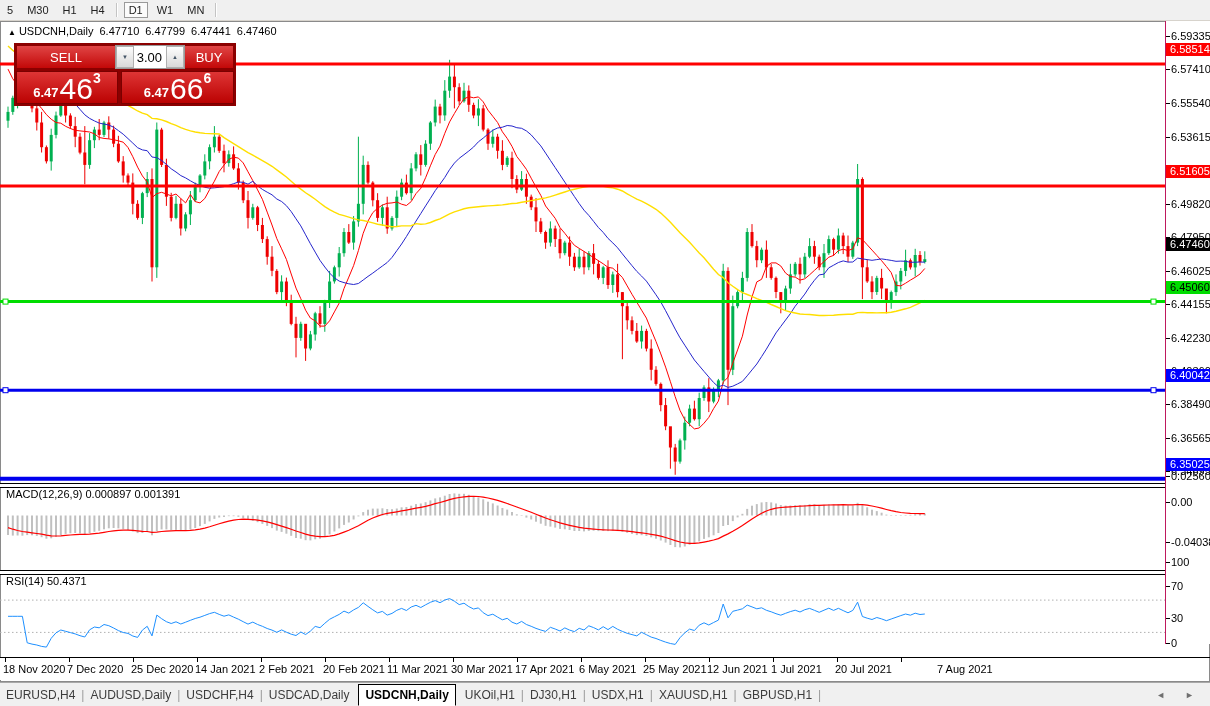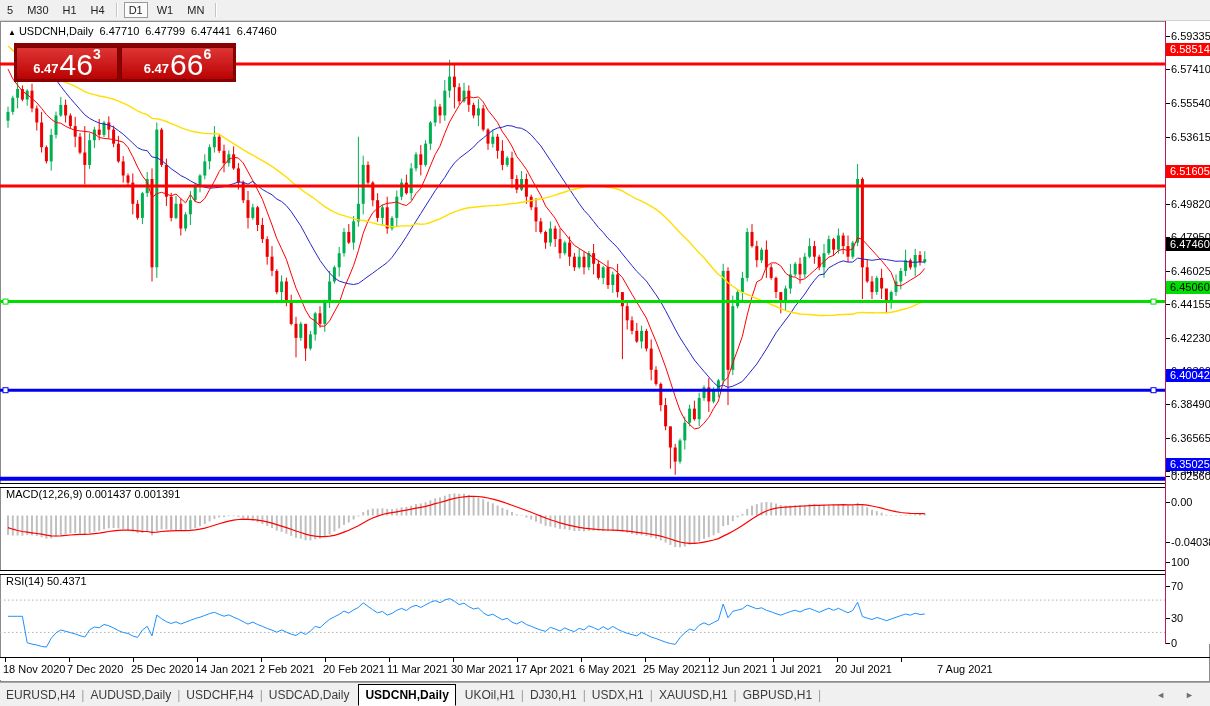--- a/index.html
+++ b/index.html
@@ -473,20 +473,33 @@
     <rect x="1151" y="269.1" width="5" height="5" fill="#fff" stroke="#00dd00"></rect>
     <line x1="0" x2="1165" y1="360.2" y2="360.2" stroke="#0000ee" stroke-width="3"></line>
     <rect x="3" y="357.7" width="5" height="5" fill="#fff" stroke="#0000ee"></rect>
     <rect x="1151" y="357.7" width="5" height="5" fill="#fff" stroke="#0000ee"></rect>
     <line x1="0" x2="1165" y1="448.8" y2="448.8" stroke="#0000ee" stroke-width="4"></line>
   </svg>
 
 <div id="title" class="abs"><span class="tri">▲</span><b>USDCNH,Daily</b><b>6.47710</b><b>6.47799</b><b>6.47441</b><b>6.47460</b></div>
 
 <div id="trade-panel" class="abs">
+  <div class="tp-row1">
+    <div class="tp-btn tp-sell">SELL</div>
+    <div class="tp-spin">
+      <div class="tp-spin-btn">
+          <span>▼</span>
+        </div>
+      <div class="tp-vol">3.00</div>
+      <div class="tp-spin-btn">
+          <span>▲</span>
+        </div>
+    </div>
+    <div class="tp-btn tp-buy">BUY</div>
+  </div>
   <div class="tp-row2">
     <div class="tp-price tp-bid">
       <span class="tp-small">6.47</span>
         <span class="tp-big">46</span>
         <span class="tp-sup">3</span>
     </div>
     <div class="tp-price tp-ask">
       <span class="tp-small">6.47</span>
         <span class="tp-big">66</span>
         <span class="tp-sup">6</span>
@@ -687,21 +700,21 @@
     <rect x="895.0" y="29.5" width="2" height="0.5" fill="#c0c0c0"></rect>
     <rect x="899.8" y="29.5" width="2" height="0.5" fill="#c0c0c0"></rect>
     <rect x="904.6" y="29.0" width="2" height="0.5" fill="#c0c0c0"></rect>
     <rect x="909.4" y="28.8" width="2" height="0.7" fill="#c0c0c0"></rect>
     <rect x="914.2" y="28.1" width="2" height="1.4" fill="#c0c0c0"></rect>
     <rect x="919.0" y="27.9" width="2" height="1.6" fill="#c0c0c0"></rect>
     <rect x="923.8" y="27.6" width="2" height="1.9" fill="#c0c0c0"></rect>
     <polyline points="8.0,41.6 12.8,43.2 17.6,44.5 22.4,45.5 27.2,46.2 32.0,46.9 36.8,47.5 41.6,48.2 46.4,49.1 51.2,49.8 56.0,50.0 60.8,49.8 65.6,49.4 70.4,49.0 75.2,48.6 80.0,48.4 84.8,48.3 89.6,48.1 94.4,47.6 99.2,47.1 104.0,46.3 108.8,45.5 113.6,44.8 118.4,44.3 123.2,44.1 128.0,44.1 132.8,44.4 137.6,44.9 142.4,45.4 147.2,45.5 152.0,46.3 156.8,46.1 161.6,45.5 166.4,45.1 171.2,44.9 176.0,44.7 180.8,44.7 185.6,44.7 190.4,44.4 195.2,43.9 200.0,43.2 204.8,42.1 209.6,40.8 214.4,39.2 219.2,37.7 224.0,36.3 228.8,35.1 233.6,34.1 238.4,33.5 243.2,33.2 248.0,33.3 252.8,33.6 257.6,34.1 262.4,34.9 267.2,35.9 272.0,37.1 276.8,38.6 281.6,40.1 286.4,41.6 291.2,43.2 296.0,45.0 300.8,46.5 305.6,48.1 310.4,49.3 315.2,50.1 320.0,50.6 324.8,50.7 329.6,50.2 334.4,49.3 339.2,47.9 344.0,46.1 348.8,44.2 353.6,42.0 358.4,39.7 363.2,37.0 368.0,34.3 372.8,32.0 377.6,30.1 382.4,28.5 387.2,27.4 392.0,26.6 396.8,25.8 401.6,24.9 406.4,24.1 411.2,23.2 416.0,22.2 420.8,21.3 425.6,20.3 430.4,19.1 435.2,17.7 440.0,16.5 444.8,15.1 449.6,13.7 454.4,12.4 459.2,11.5 464.0,10.8 468.8,10.4 473.6,10.3 478.4,10.5 483.2,11.1 488.0,12.0 492.8,13.1 497.6,14.4 502.4,15.9 507.2,17.5 512.0,19.2 516.8,21.0 521.6,22.7 526.4,24.5 531.2,26.3 536.0,28.2 540.8,30.1 545.6,32.0 550.4,33.7 555.2,35.3 560.0,36.8 564.8,38.1 569.6,39.3 574.4,40.4 579.2,41.4 584.0,42.2 588.8,42.7 593.6,43.1 598.4,43.5 603.2,43.8 608.0,44.0 612.8,44.2 617.6,44.4 622.4,44.6 627.2,45.1 632.0,45.6 636.8,46.3 641.6,46.9 646.4,47.5 651.2,48.3 656.0,49.2 660.8,50.2 665.6,51.5 670.4,53.0 675.2,54.6 680.0,56.0 684.8,56.9 689.6,57.3 694.4,57.3 699.2,56.9 704.0,56.1 708.8,55.2 713.6,54.0 718.4,52.6 723.2,50.1 728.0,47.9 732.8,45.3 737.6,42.5 742.4,39.6 747.2,36.2 752.0,32.9 756.8,30.0 761.6,27.2 766.4,25.0 771.2,23.3 776.0,22.1 780.8,21.5 785.6,21.1 790.4,20.8 795.2,20.5 800.0,20.2 804.8,20.0 809.6,19.6 814.4,19.4 819.2,19.3 824.0,19.2 828.8,19.0 833.6,18.9 838.4,18.8 843.2,18.7 848.0,18.8 852.8,18.9 857.6,18.5 862.4,18.6 867.2,19.1 872.0,20.0 876.8,21.0 881.6,22.2 886.4,23.5 891.2,24.7 896.0,25.7 900.8,26.5 905.6,27.0 910.4,27.4 915.2,27.5 920.0,27.6 924.8,27.6 " fill="none" stroke="#ff0000" stroke-width="1.2"></polyline>
   </svg>
 <div class="ind-label abs" style="left:6px;top:488px">
-  <span>MACD(12,26,9)</span> <span>0.001437 0.001391</span>
+  <span>MACD(12,26,9)</span> <span>0.000897 0.001391</span>
 </div>
 
 <svg id="rsi-svg" class="panel" style="top:573px" width="1165" height="85">
     <line x1="0" x2="1165" y1="27.1" y2="27.1" stroke="#b0b0b0" stroke-width="1" stroke-dasharray="1.5,2.5"></line>
     <line x1="0" x2="1165" y1="59.4" y2="59.4" stroke="#b0b0b0" stroke-width="1" stroke-dasharray="1.5,2.5"></line>
     <polyline points="8.0,43.3 12.8,43.3 17.6,43.3 22.4,43.3 27.2,69.8 32.0,71.1 36.8,72.0 41.6,73.4 46.4,74.1 51.2,65.3 56.0,59.8 60.8,57.0 65.6,58.3 70.4,59.6 75.2,60.9 80.0,62.7 84.8,64.0 89.6,56.8 94.4,54.0 99.2,54.8 104.0,51.5 108.8,52.7 113.6,55.0 118.4,57.6 123.2,59.5 128.0,60.4 132.8,63.0 137.6,64.4 142.4,57.1 147.2,53.3 152.0,62.9 156.8,42.1 161.6,45.7 166.4,48.7 171.2,50.5 176.0,48.8 180.8,51.0 185.6,49.2 190.4,47.3 195.2,45.5 200.0,44.2 204.8,42.4 209.6,40.6 214.4,39.3 219.2,41.4 224.0,43.2 228.8,41.9 233.6,44.1 238.4,46.2 243.2,48.7 248.0,51.1 252.8,49.1 257.6,51.5 262.4,53.3 267.2,55.5 272.0,57.1 276.8,59.3 281.6,56.9 286.4,59.2 291.2,61.2 296.0,62.5 300.8,59.0 305.6,61.5 310.4,58.1 315.2,53.4 320.0,54.7 324.8,50.3 329.6,46.3 334.4,43.8 339.2,41.4 344.0,38.1 348.8,40.1 353.6,36.9 358.4,34.4 363.2,29.8 368.0,33.4 372.8,36.8 377.6,39.9 382.4,38.4 387.2,42.1 392.0,40.4 396.8,37.3 401.6,35.4 406.4,37.5 411.2,34.0 416.0,32.3 420.8,34.5 425.6,31.8 430.4,29.3 435.2,27.6 440.0,29.7 444.8,27.0 449.6,25.6 454.4,28.2 459.2,31.6 464.0,30.2 468.8,33.6 473.6,36.0 478.4,34.9 483.2,39.7 488.0,42.6 492.8,41.2 497.6,44.1 502.4,46.8 507.2,45.3 512.0,49.2 516.8,51.0 521.6,48.4 526.4,51.5 531.2,53.3 536.0,55.4 540.8,57.0 545.6,58.4 550.4,54.3 555.2,56.0 560.0,58.0 564.8,54.9 569.6,57.1 574.4,58.6 579.2,55.3 584.0,57.0 588.8,52.8 593.6,54.6 598.4,56.9 603.2,53.7 608.0,56.6 612.8,53.4 617.6,56.3 622.4,58.4 627.2,60.3 632.0,61.6 636.8,62.9 641.6,59.3 646.4,61.7 651.2,64.1 656.0,65.5 660.8,67.4 665.6,69.1 670.4,70.5 675.2,71.4 680.0,64.7 684.8,59.8 689.6,56.1 694.4,57.5 699.2,52.2 704.0,49.8 708.8,52.0 713.6,49.5 718.4,47.1 723.2,31.0 728.0,44.8 732.8,38.3 737.6,37.1 742.4,35.8 747.2,32.1 752.0,33.9 756.8,35.8 761.6,34.8 766.4,37.3 771.2,38.8 776.0,40.7 780.8,42.2 785.6,40.3 790.4,38.6 795.2,37.2 800.0,39.0 804.8,36.7 809.6,35.4 814.4,37.3 819.2,39.3 824.0,37.2 828.8,35.2 833.6,37.4 838.4,35.3 843.2,37.6 848.0,39.8 852.8,37.4 857.6,29.2 862.4,43.5 867.2,45.2 872.0,46.5 876.8,44.5 881.6,45.9 886.4,47.7 891.2,46.0 896.0,44.3 900.8,42.6 905.6,41.0 910.4,42.2 915.2,40.2 920.0,41.5 924.8,41.0 " fill="none" stroke="#1e90ff" stroke-width="1"></polyline>
   </svg>
 <div class="ind-label abs" style="left:6px;top:575px">
   <span>RSI(14)</span> <span>50.4371</span>
 </div>

